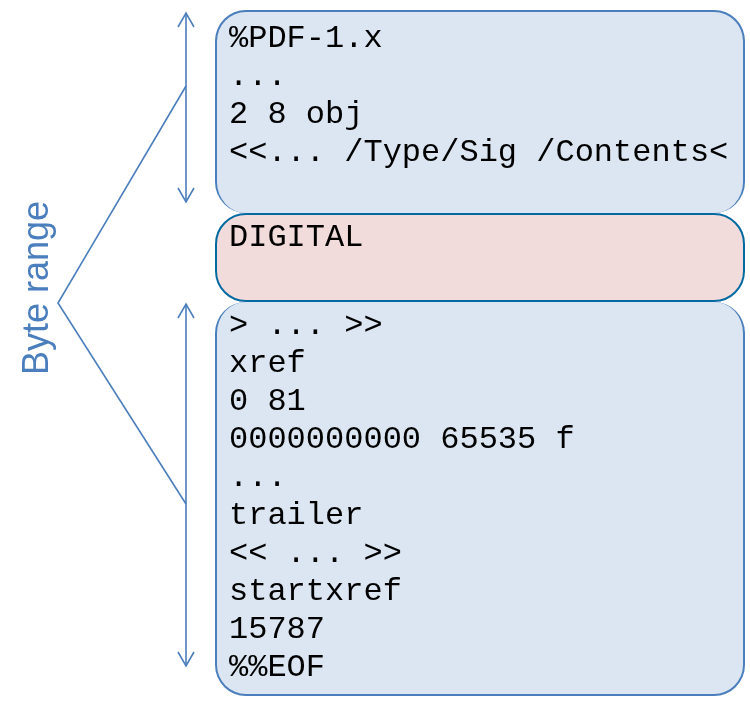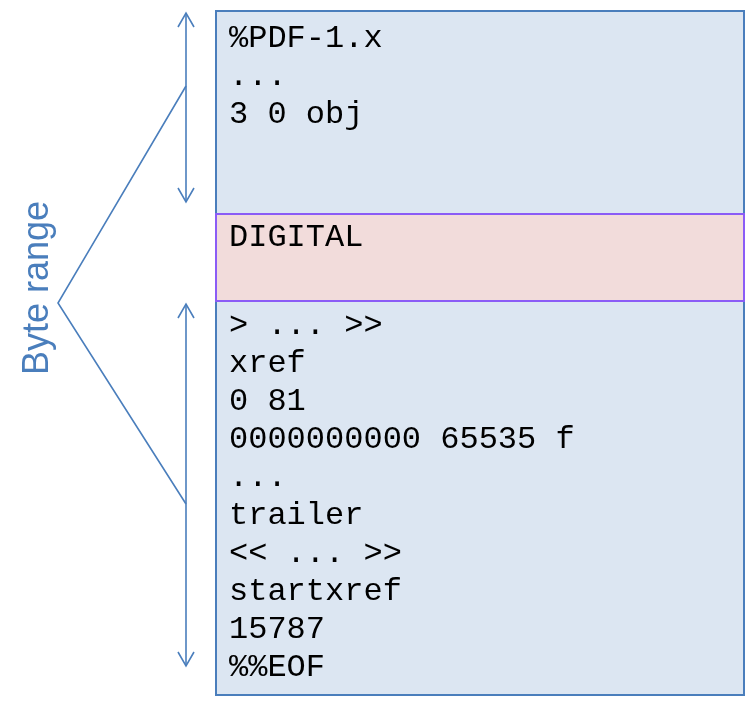--- a/index.html
+++ b/index.html
@@ -33,32 +33,33 @@
     box-sizing: border-box;
     font-family: "Liberation Mono", "DejaVu Sans Mono", monospace;
     font-size: 32px;
     line-height: 38px;
     color: #000000;
     white-space: pre;
   }
   .sec {
     box-sizing: border-box;
     overflow: hidden;
+    border-radius: 31px;
   }
   .sec-header {
     height: 203px;
     background: #dce6f2;
     border: 2px solid #4a7ebc;
     border-bottom: none;
     padding: 8px 4px 0 12px;
   }
   .sec-signature {
     height: 89px;
     background: #f2dcdb;
-    border: 2px solid #8b5cf6;
+    border: 2px solid #0369a1;
     padding: 4px 4px 0 12px;
   }
   .sec-trailer {
     height: 394px;
     background: #dce6f2;
     border: 2px solid #4a7ebc;
     border-top: none;
     padding: 5px 4px 0 12px;
   }
   .code-line {
@@ -88,18 +89,18 @@
       <path d="M 178 318 L 186 304 L 194 318"></path>
       <path d="M 178 652 L 186 666 L 194 652"></path>
     </g>
 
     <path d="M 186 86 L 58 303 L 186 504" stroke="#4a7ebc" stroke-width="1.6" fill="none"></path>
 
     <text class="byte-range-label-text" transform="translate(48 288) rotate(-90)" text-anchor="middle">Byte range</text>
   </svg>
 
   <div class="file-box">
-    <div class="sec sec-header"><div class="code-line">%PDF-1.x</div><div class="code-line">...</div><div class="code-line">3 0 obj</div></div>
+    <div class="sec sec-header"><div class="code-line">%PDF-1.x</div><div class="code-line">...</div><div class="code-line">2 8 obj</div><div class="code-line">&lt;&lt;... /Type/Sig /Contents&lt;</div></div>
     <div class="sec sec-signature"><div class="code-line">DIGITAL</div></div>
     <div class="sec sec-trailer"><div class="code-line">&gt; ... &gt;&gt;</div><div class="code-line">xref</div><div class="code-line">0 81</div><div class="code-line">0000000000 65535 f</div><div class="code-line">...</div><div class="code-line">trailer</div><div class="code-line">&lt;&lt; ... &gt;&gt;</div><div class="code-line">startxref</div><div class="code-line">15787</div><div class="code-line">%%EOF</div></div>
   </div>
 
 </div>
 
 </body></html>

